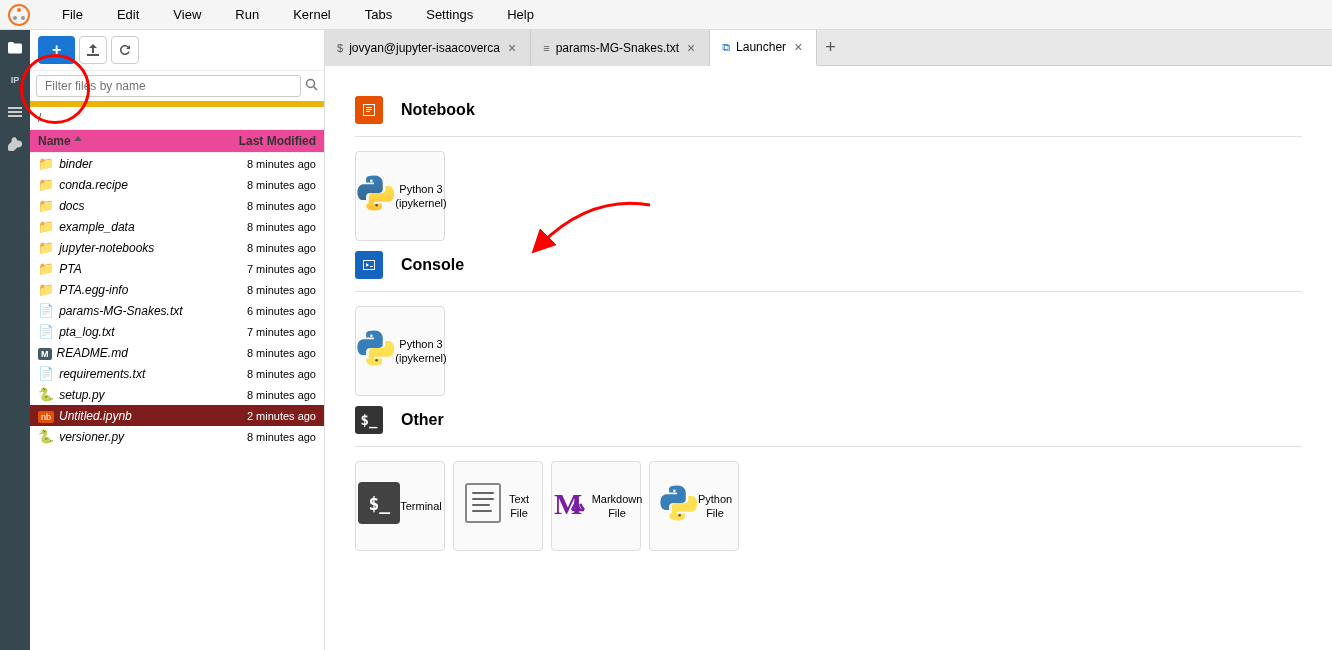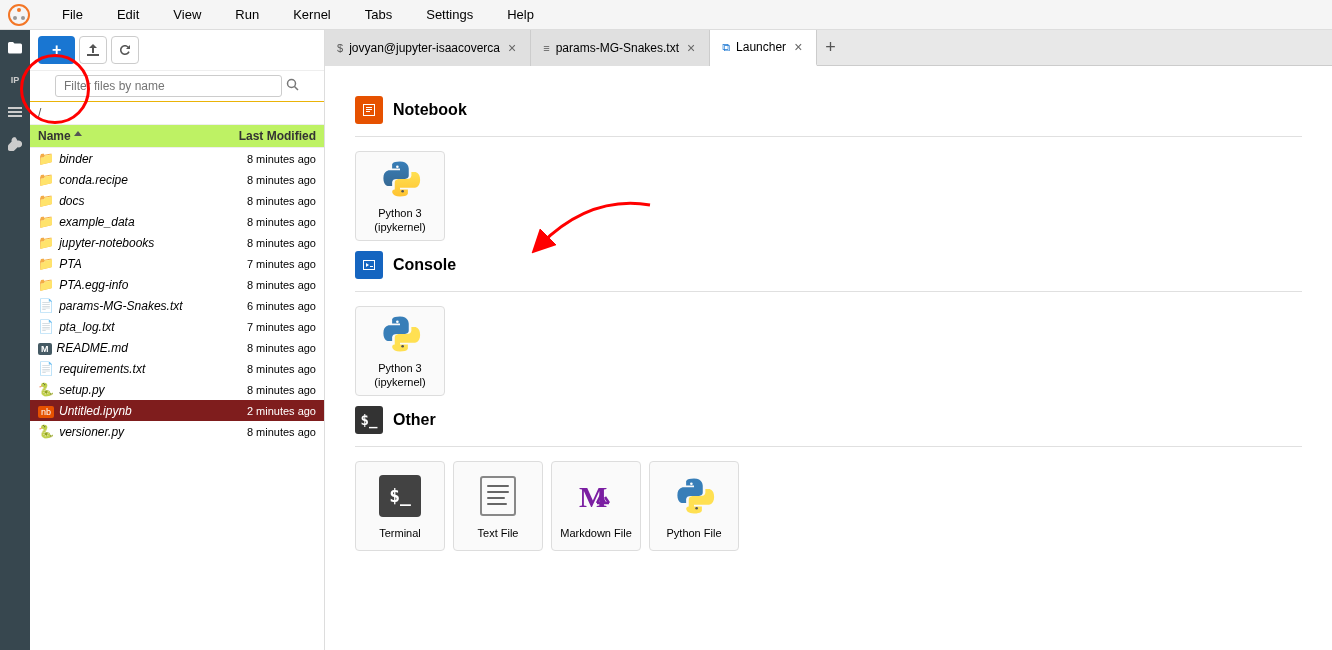--- a/index.html
+++ b/index.html
@@ -16,25 +16,25 @@
     
     .sidebar-icons { width: 30px; background: #37474f; display: flex; flex-direction: column; align-items: center; padding-top: 4px; gap: 4px; }
     .sidebar-icon { width: 16px; height: 28px; display: flex; align-items: center; justify-content: center; color: #ccc; font-size: 14px; cursor: pointer; border-radius: 3px; }
     .sidebar-icon.active { color: #fff; }
 
     
     .file-panel { width: 295px; background: #fff; border-right: 1px solid #ddd; display: flex; flex-direction: column; overflow: hidden; }
     .file-toolbar { display: flex; align-items: center; padding: 6px 8px; gap: 4px; border-bottom: 1px solid #eee; }
     .new-btn { background: #1976d2; color: #fff; border: none; border-radius: 4px; padding: 5px 14px; font-size: 13px; cursor: pointer; display: flex; align-items: center; gap: 4px; }
     .icon-btn { background: none; border: 1px solid #ccc; border-radius: 4px; width: 28px; height: 28px; display: flex; align-items: center; justify-content: center; cursor: pointer; color: #555; }
-    .search-box { display: flex; align-items: center; padding: 4px 25px; border-bottom: 1px solid #eab308; }
+    .search-box { display: flex; align-items: center; padding: 4px 6px; border-bottom: 6px solid #eab308; }
     .search-input { flex: 1; border: 1px solid #ccc; border-radius: 3px; padding: 3px 8px; font-size: 12px; outline: none; }
     .search-icon-btn { background: none; border: none; cursor: pointer; color: #777; margin-left: 4px; }
     .breadcrumb { padding: 4px 8px; font-size: 12px; color: #555; border-bottom: 1px solid #eee; }
-    .file-list-header { display: flex; padding: 4px 8px; font-size: 12px; font-weight: 600; color: #333; border-bottom: 1px solid #eee; background: #bef264; gap: 24px; }
+    .file-list-header { display: flex; padding: 4px 8px; font-size: 12px; font-weight: 600; color: #333; border-bottom: 1px solid #eee; background: #ec4899; gap: 24px; }
     .file-list-header .col-name { flex: 1; display: flex; align-items: center; gap: 3px; }
     .file-list-header .col-modified { width: 130px; text-align: right; }
     .file-list { flex: 1; overflow-y: auto; }
     .file-item { display: flex; align-items: center; padding: 3px 8px; cursor: pointer; font-size: 12px; }
     .file-item.selected { background: #7f1d1d; color: #fff; }
     .file-item .file-icon { margin-right: 5px; font-size: 13px; }
     .file-item .file-name { flex: 1; font-style: italic; }
     .file-item .file-date { width: 110px; text-align: right; font-size: 11px; }
     .file-item.selected .file-date { color: #fff; }
 
@@ -44,25 +44,25 @@
     
     .tab-bar { display: flex; align-items: center; background: #e8e8e8; border-bottom: 1px solid #ccc; height: 36px; }
     .tab { display: flex; align-items: center; padding: 0 12px; height: 36px; font-size: 12px; border-right: 1px solid #ccc; cursor: pointer; background: #e0e0e0; gap: 6px; white-space: nowrap; }
     .tab.active { background: #fff; border-bottom: 2px solid #fff; margin-bottom: -1px; }
     .tab-close { background: none; border: none; cursor: pointer; color: #666; font-size: 14px; padding: 0 2px; line-height: 1; }
     .tab-icon { font-size: 11px; }
     .new-tab-btn { background: none; border: none; cursor: pointer; padding: 0 8px; font-size: 18px; color: #555; }
 
     
     .launcher { flex: 1; overflow-y: auto; padding: 20px 30px; background: #fff; }
-    .section-title { display: flex; align-items: center; gap: 10px; font-size: 16px; font-weight: 600; margin-bottom: 12px; margin-top: 10px; }
+    .section-title { display: flex; align-items: center; gap: 18px; font-size: 16px; font-weight: 600; margin-bottom: 12px; margin-top: 10px; }
     .section-icon { width: 28px; height: 28px; display: flex; align-items: center; justify-content: center; border-radius: 3px; font-size: 14px; }
     .section-divider { border: none; border-top: 1px solid #e0e0e0; margin: 10px 0 14px 0; }
     .launcher-items { display: flex; flex-wrap: wrap; gap: 8px; margin-bottom: 10px; }
-    .launcher-item { width: 90px; height: 90px; border: 1px solid #ddd; border-radius: 4px; display: flex; flex-direction: column; align-items: center; justify-content: center; cursor: pointer; background: #fafafa; text-align: center; font-size: 12px; padding: 8px; }
+    .launcher-item { width: 90px; height: 90px; border: 1px solid #ddd; border-radius: 4px; display: flex; flex-direction: row; align-items: center; justify-content: center; cursor: pointer; background: #fafafa; text-align: center; font-size: 12px; padding: 8px; }
     .launcher-item .item-icon { width: 48px; height: 48px; display: flex; align-items: center; justify-content: center; margin-bottom: 6px; }
     .launcher-item .item-label { font-size: 11px; line-height: 1.3; }
 
     
     .circle-annotation { position: absolute; width: 70px; height: 70px; border: 3px solid red; border-radius: 50%; pointer-events: none; top: 24px; left: 20px; }
 
     .relative-wrap { position: relative; }
 
     
     .py-icon { width: 42px; height: 42px; }

